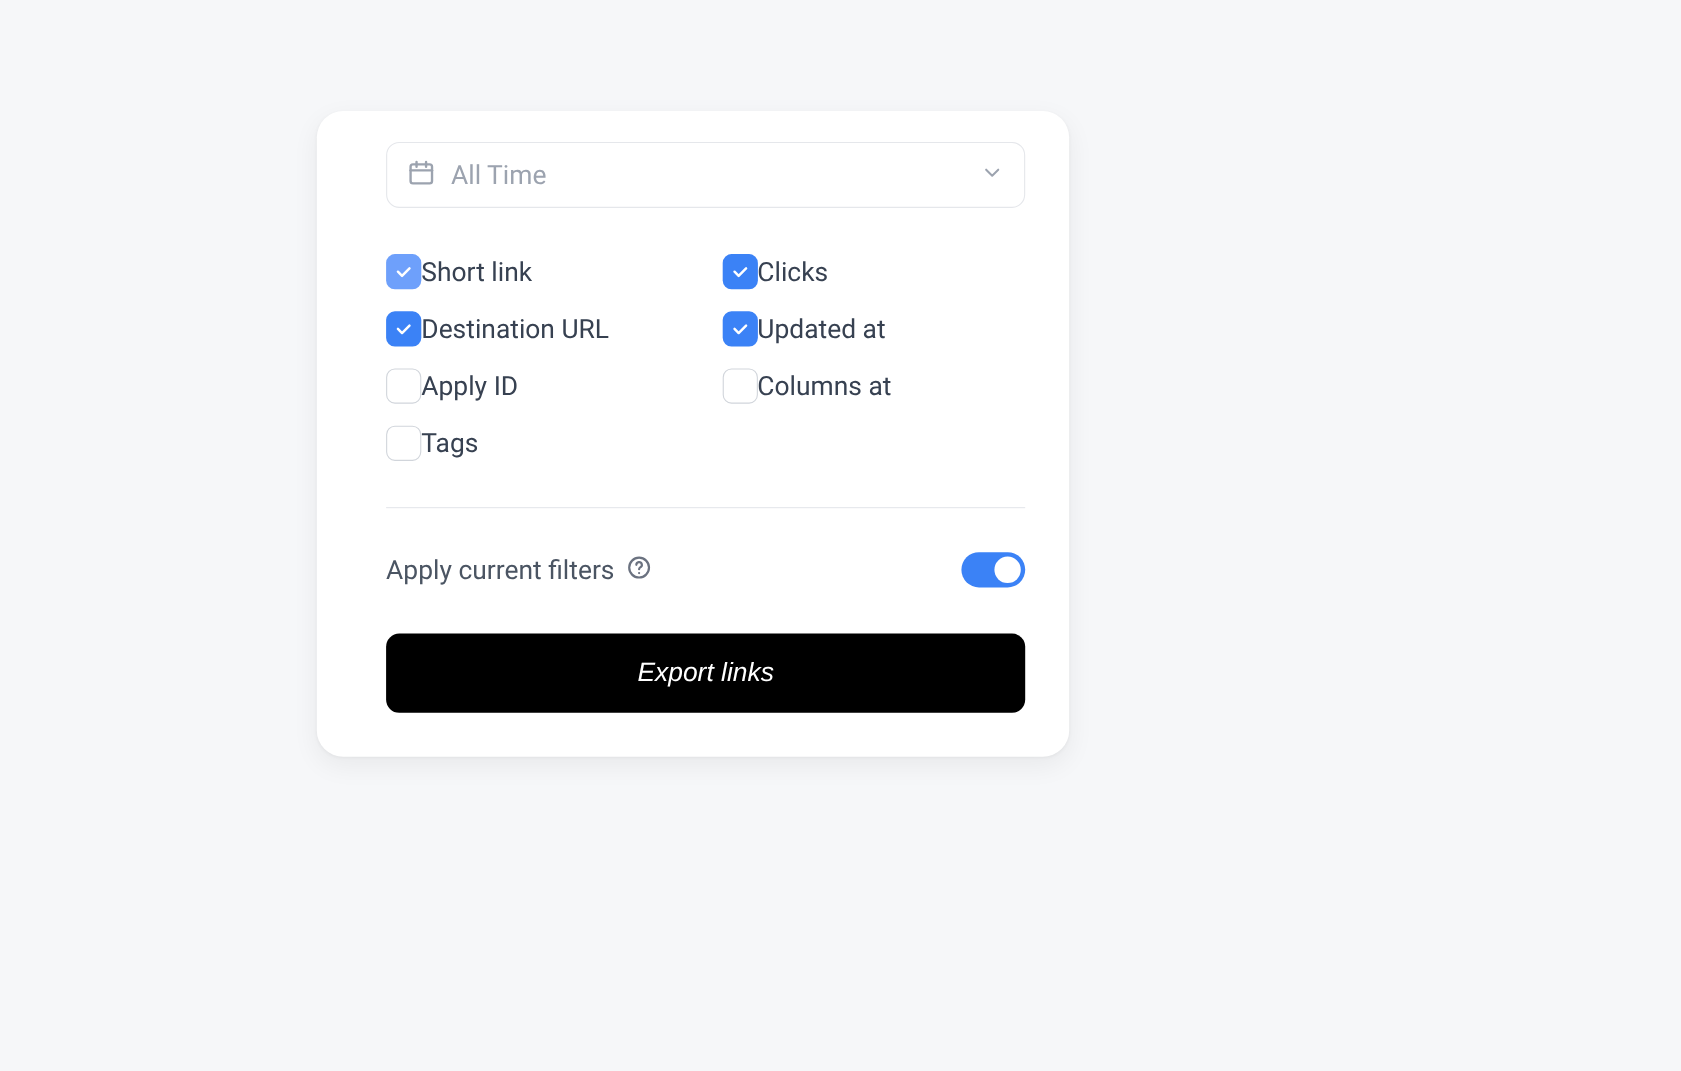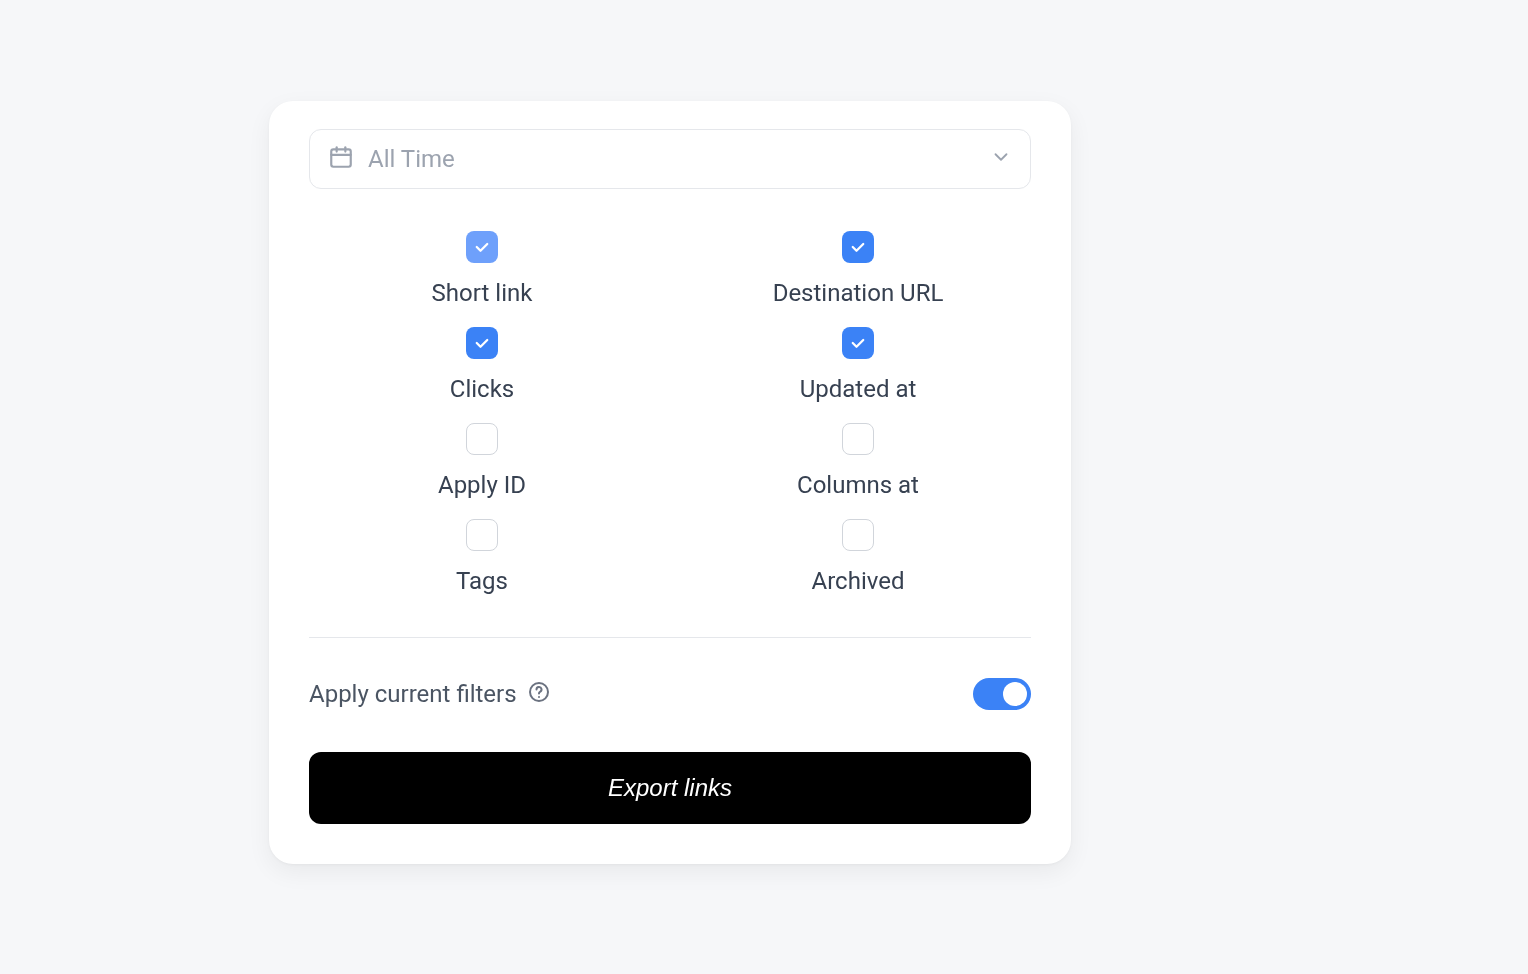--- a/index.html
+++ b/index.html
@@ -9,27 +9,27 @@
     }
     body {
       font-family: -apple-system, BlinkMacSystemFont, "Segoe UI", Roboto, Helvetica, Arial, sans-serif;
       background: #f6f7f9;
       width: 1528px;
       height: 974px;
       position: relative;
     }
     .modal {
       position: absolute;
-      left: 269px;
+      left: 288px;
       top: 101px;
-      width: 802px;
+      width: 684px;
       background: #ffffff;
       border-radius: 24px;
       box-shadow: 0 8px 24px rgba(0,0,0,0.06), 0 1px 3px rgba(0,0,0,0.04);
-      padding: 28px 40px 40px 40px;
+      padding: 28px 40px 40px 63px;
     }
     .time-select {
       display: flex;
       align-items: center;
       gap: 14px;
       border: 1px solid #e5e7eb;
       border-radius: 12px;
       padding: 14px 18px;
       margin-bottom: 42px;
       cursor: pointer;
@@ -47,23 +47,21 @@
     .columns-grid {
       display: grid;
       grid-template-columns: 1fr 1fr;
       row-gap: 20px;
       column-gap: 30px;
       margin-bottom: 42px;
     }
     .check-item {
       display: flex;
       align-items: center;
-      gap: 16px;
-      cursor: pointer;
-      flex-direction: column;
+      cursor: pointer;
     }
     .checkbox {
       width: 32px;
       height: 32px;
       border-radius: 8px;
       display: flex;
       align-items: center;
       justify-content: center;
       flex-shrink: 0;
     }
@@ -169,53 +167,49 @@
           </svg>
         </div>
         <span class="check-label">Short link</span>
       </div>
       <div class="check-item">
         <div class="checkbox checked">
           <svg width="18" height="18" viewBox="0 0 24 24">
             <polyline points="5 12 10 17 19 8" fill="none" stroke="#fff" stroke-width="3" stroke-linecap="round" stroke-linejoin="round"></polyline>
           </svg>
         </div>
+        <span class="check-label">Clicks</span>
+      </div>
+      <div class="check-item">
+        <div class="checkbox checked">
+          <svg width="18" height="18" viewBox="0 0 24 24">
+            <polyline points="5 12 10 17 19 8" fill="none" stroke="#fff" stroke-width="3" stroke-linecap="round" stroke-linejoin="round"></polyline>
+          </svg>
+        </div>
         <span class="check-label">Destination URL</span>
-      </div>
-      <div class="check-item">
-        <div class="checkbox checked">
-          <svg width="18" height="18" viewBox="0 0 24 24">
-            <polyline points="5 12 10 17 19 8" fill="none" stroke="#fff" stroke-width="3" stroke-linecap="round" stroke-linejoin="round"></polyline>
-          </svg>
-        </div>
-        <span class="check-label">Clicks</span>
       </div>
       <div class="check-item">
         <div class="checkbox checked">
           <svg width="18" height="18" viewBox="0 0 24 24">
             <polyline points="5 12 10 17 19 8" fill="none" stroke="#fff" stroke-width="3" stroke-linecap="round" stroke-linejoin="round"></polyline>
           </svg>
         </div>
         <span class="check-label">Updated at</span>
       </div>
       <div class="check-item">
         <div class="checkbox unchecked"></div>
         <span class="check-label">Apply ID</span>
       </div>
       <div class="check-item">
         <div class="checkbox unchecked"></div>
         <span class="check-label">Columns at</span>
       </div>
       <div class="check-item">
         <div class="checkbox unchecked"></div>
         <span class="check-label">Tags</span>
-      </div>
-      <div class="check-item">
-        <div class="checkbox unchecked"></div>
-        <span class="check-label">Archived</span>
       </div>
     </div>
 
   <div class="divider"></div>
 
   <div class="filter-row">
     <div class="filter-left">
       <span class="filter-label">Apply current filters</span>
       <span>
         <svg width="24" height="24" viewBox="0 0 24 24">

